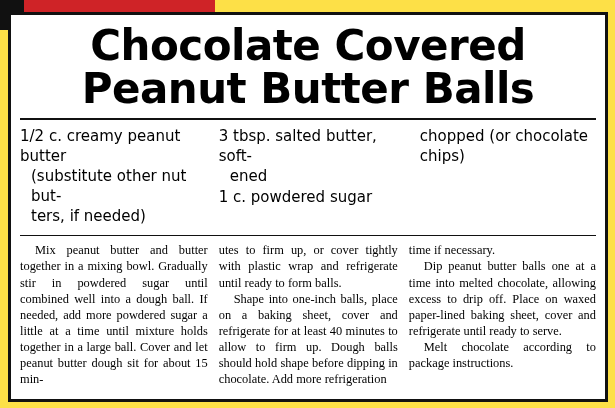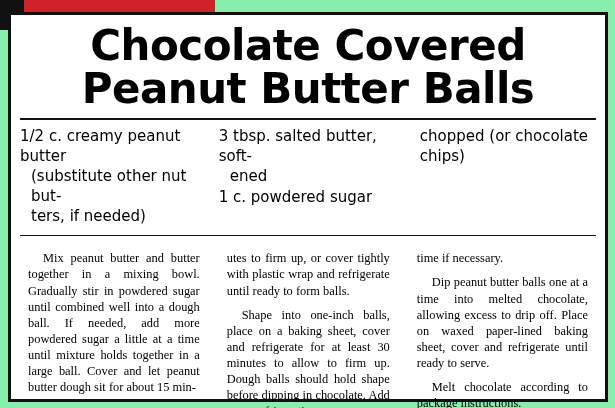--- a/index.html
+++ b/index.html
@@ -12,21 +12,21 @@
     height: 408px;
     overflow: hidden;
     font-family: "Liberation Serif", serif;
   }
 
   
   .page {
     position: relative;
     width: 615px;
     height: 408px;
-    background: #86efac;
+    background: #fde047;
     box-sizing: border-box;
   }
 
   
   .corner-strip {
     position: absolute;
     left: 0;
     top: 0;
     width: 215px;
     height: 17px;
@@ -129,21 +129,21 @@
     font-size: 12.4px;
     line-height: 1.30;
     color: #000000;
     text-align: justify;
     box-sizing: border-box;
   }
   .body-col.c1 { width: 34.5%; padding-right: 11px; }
   .body-col.c2 { width: 33%; padding-right: 11px; }
   .body-col.c3 { width: 32.5%; }
   .body-col p {
-    margin: 8px;
+    margin: 0;
     text-indent: 15px;
     font-family: Liberation Serif, serif;
   }
   .body-col p + p { margin-top: 0; }
 </style>
 </head>
 <body>
 
 <div class="page">
 
@@ -190,21 +190,21 @@
     <hr class="rule-thin">
 
     <div class="body-cols">
 
       <div class="body-col c1">
         <p>Mix peanut butter and butter together in a mixing bowl. Gradually stir in powdered sugar until combined well into a dough ball. If needed, add more powdered sugar a little at a time until mixture holds together in a large ball. Cover and let peanut butter dough sit for about 15 min-</p>
       </div>
 
       <div class="body-col c2">
         <p style="text-indent:0">utes to firm up, or cover tightly with plastic wrap and refrigerate until ready to form balls.</p>
-        <p>Shape into one-inch balls, place on a baking sheet, cover and refrigerate for at least 30 minutes to allow to firm up. Dough balls should hold shape before dipping in chocolate. Add more refrigeration</p>
+        <p>Shape into one-inch balls, place on a baking sheet, cover and refrigerate for at least 40 minutes to allow to firm up. Dough balls should hold shape before dipping in chocolate. Add more refrigeration</p>
       </div>
 
       <div class="body-col c3">
         <p style="text-indent:0">time if necessary.</p>
         <p>Dip peanut butter balls one at a time into melted chocolate, allowing excess to drip off. Place on waxed paper-lined baking sheet, cover and refrigerate until ready to serve.</p>
         <p>Melt chocolate according to package instructions.</p>
       </div>
 
     </div>
 

